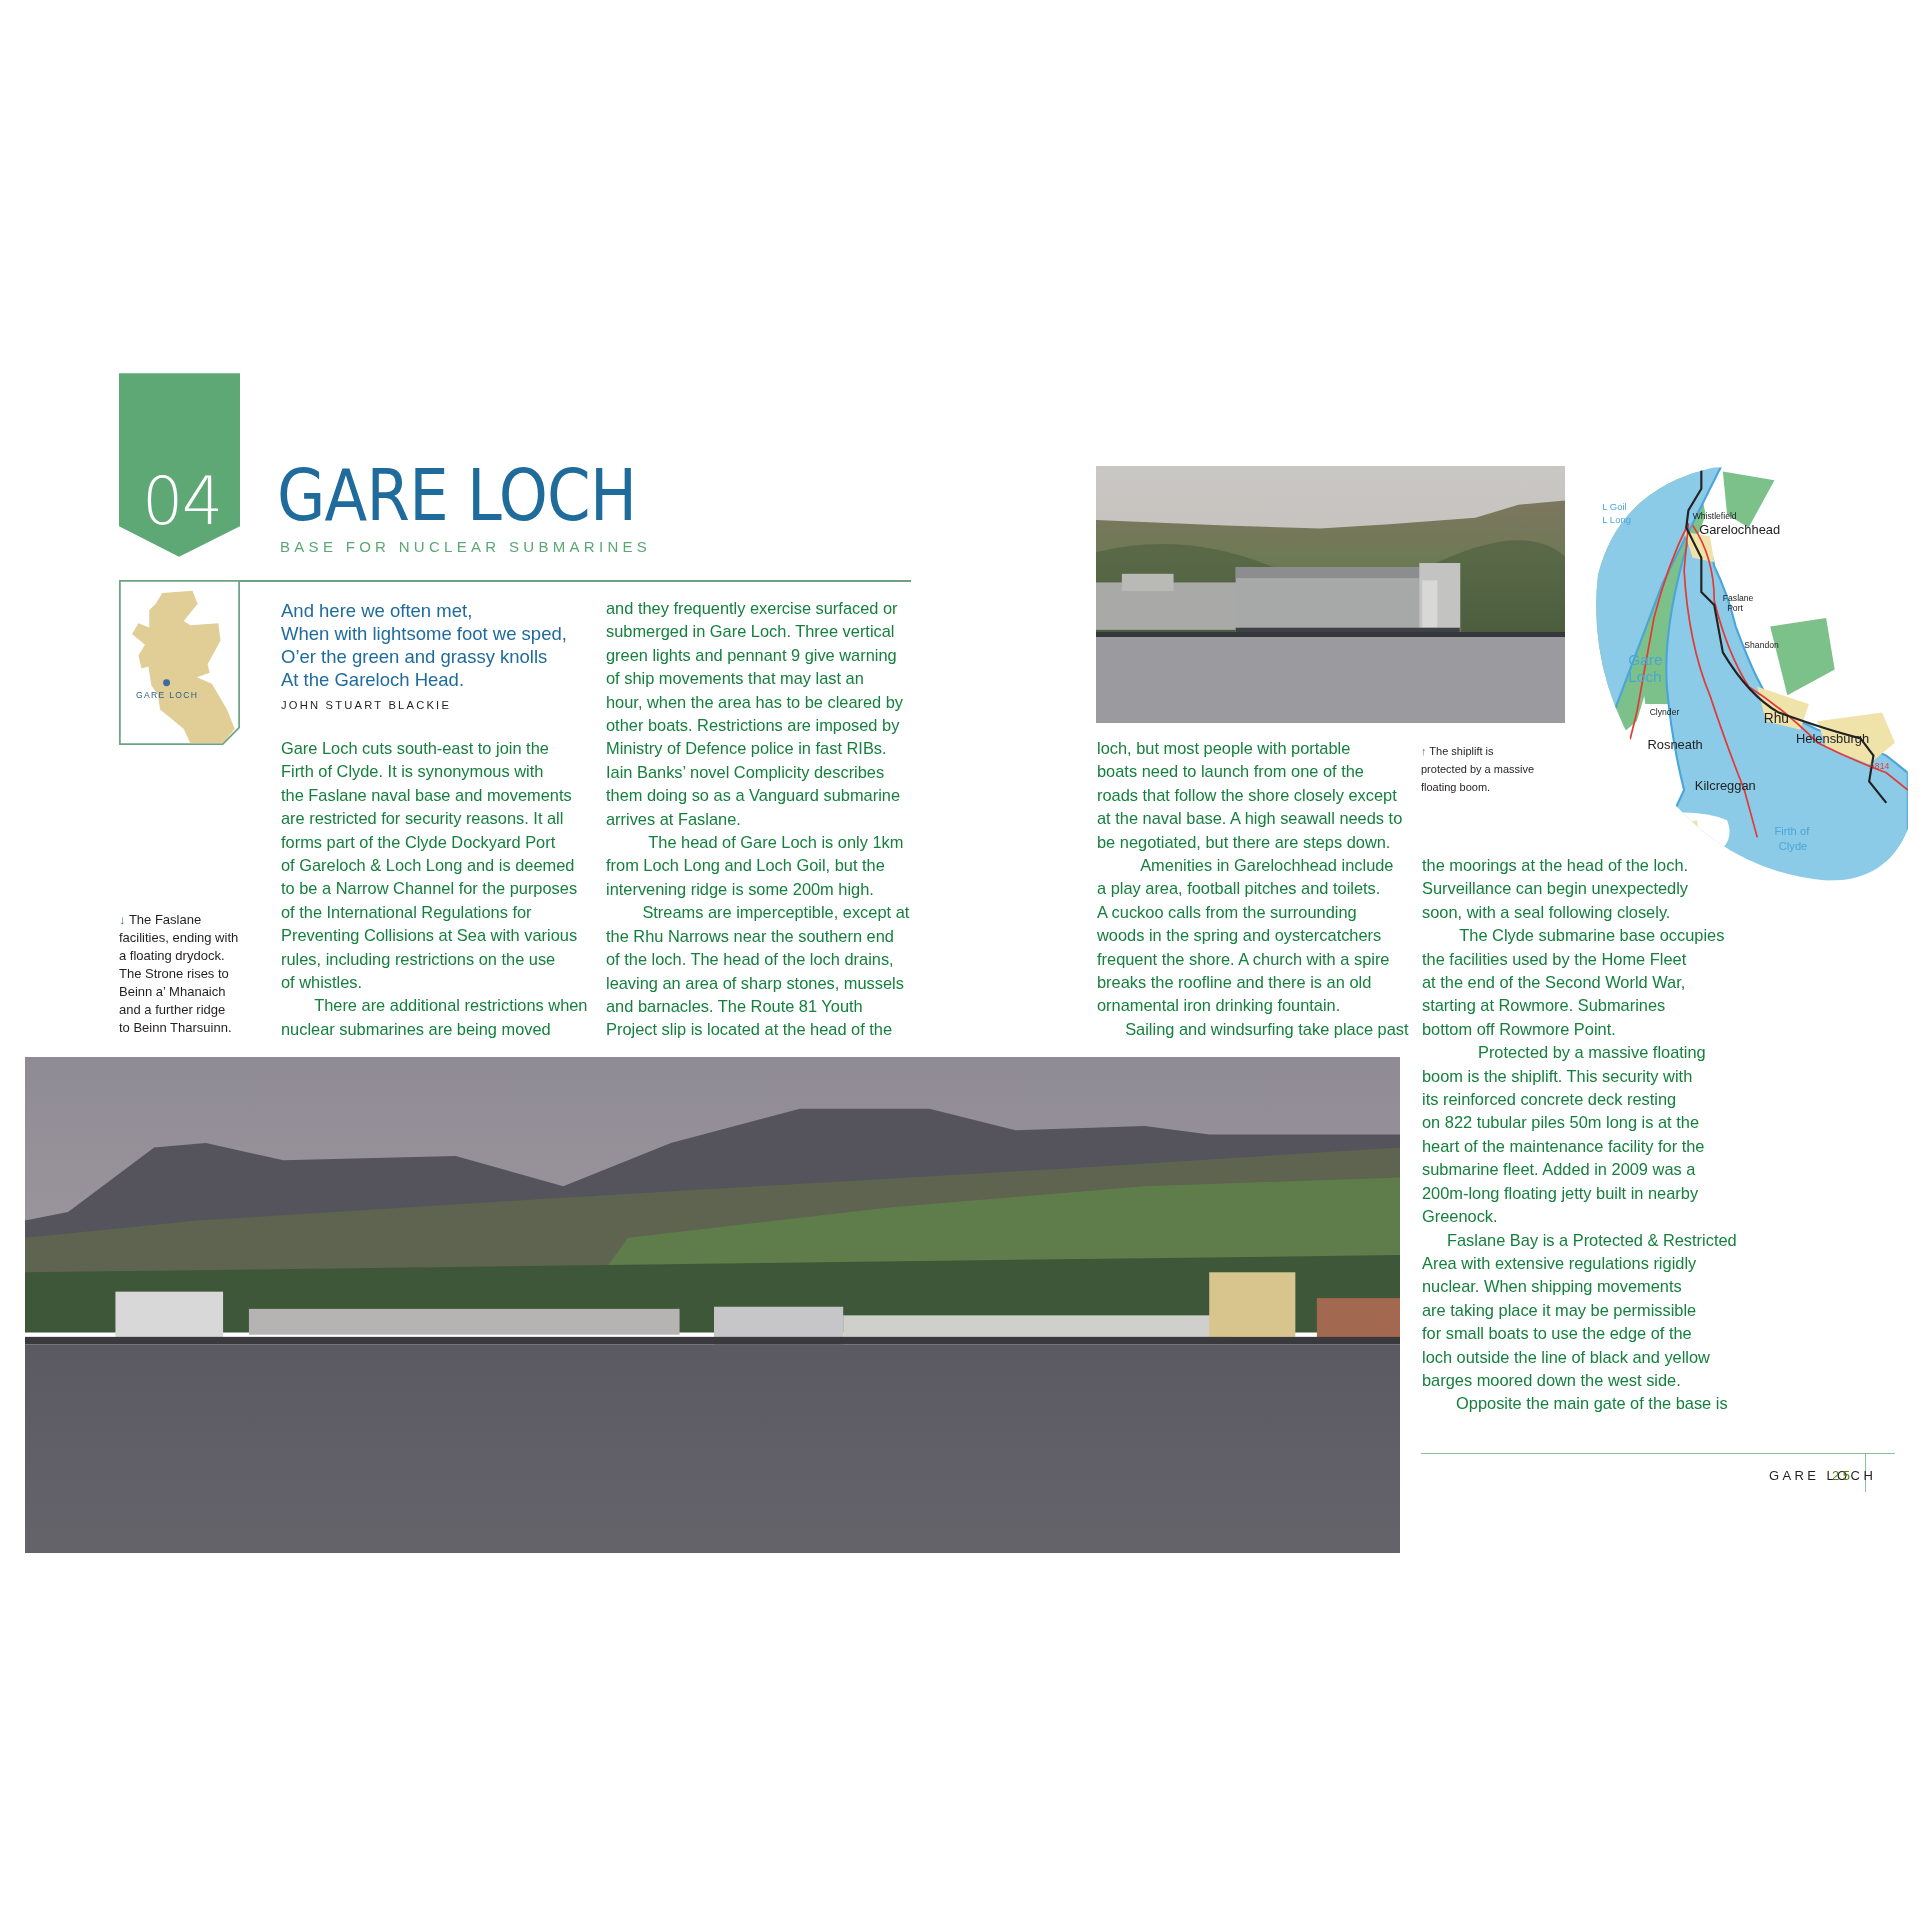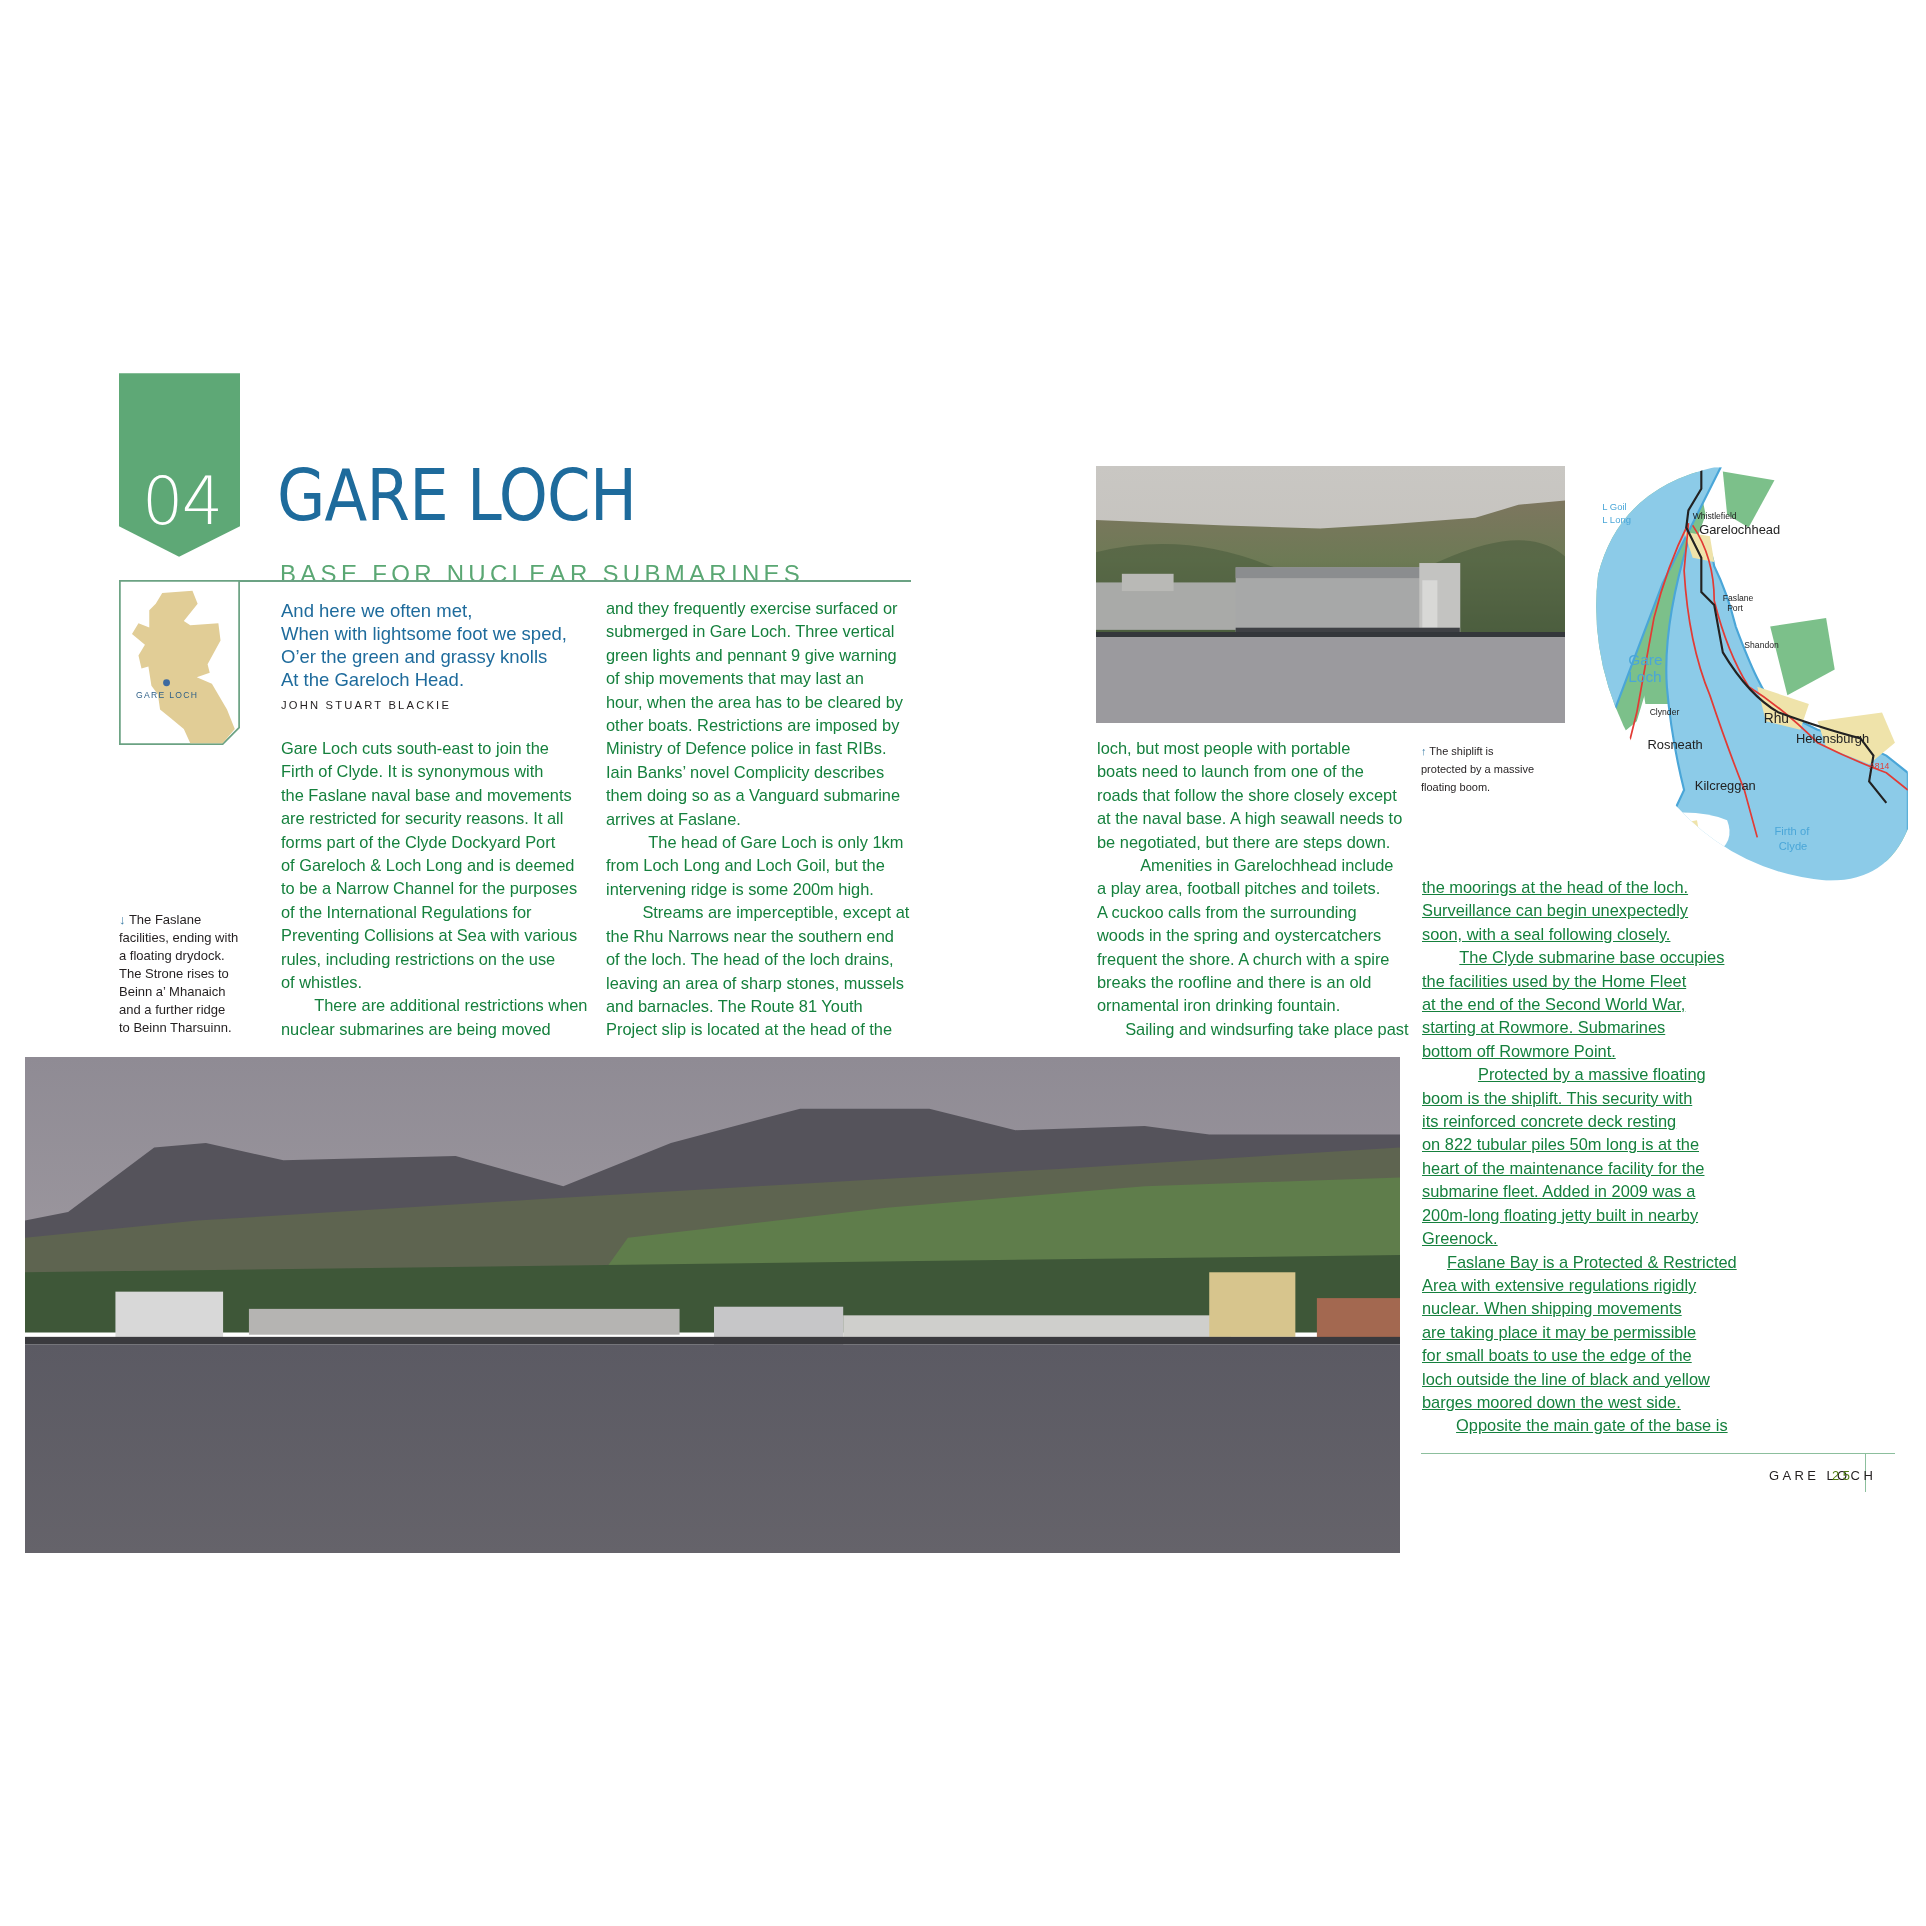--- a/index.html
+++ b/index.html
@@ -6,38 +6,38 @@
   body { width:1926px; height:1926px; position:relative; overflow:hidden;
          font-family:"Liberation Sans", "DejaVu Sans", sans-serif; color:#231f20; }
   .abs { position:absolute; }
 
   
   .banner { left:119px; top:373px; width:121px; height:184px; }
   .banner svg { display:block; }
   .banner-num { left:142px; top:469px; font-size:65px; color:#ffffff; font-family:"DejaVu Sans", sans-serif; font-weight:300; letter-spacing:-1.7px; line-height:1; }
 
   .title { left:277px; top:460px; font-size:71px; color:#1e6b9c; font-family:"DejaVu Sans", sans-serif; line-height:1; letter-spacing:-0.9px; transform:scaleX(0.88); transform-origin:left top; white-space:nowrap; }
-  .subtitle { left:280px; top:539px; font-size:24px; color:#5aa773; letter-spacing:4.3px; line-height:1; white-space:nowrap;margin-top:23px; }
+  .subtitle { left:280px; top:539px; font-size:15px; color:#5aa773; letter-spacing:4.3px; line-height:1; white-space:nowrap; }
 
   .rule { left:119px; top:580px; width:792px; height:2.2px; background:#6ba283; }
 
   .inset { left:119px; top:580px; width:121px; height:165px; }
   .inset-label { left:136px; top:690px; font-size:8.6px; letter-spacing:1.3px; color:#2e5f86; white-space:nowrap; }
 
   .poem { left:281px; top:599px; width:327px; font-size:18.5px; line-height:23px; color:#1e6b9c; }
   .poem-line { display:block; white-space:nowrap; }
   .attrib { left:281px; top:699px; font-size:11.2px; letter-spacing:2.2px; color:#231f20; white-space:nowrap; }
 
   .col { font-size:16.4px; line-height:23.4px; color:#15803d; white-space:nowrap; }
   .col .ln { display:block; }
   .col .ind { padding-left:20.7px;text-align:center; }
   .col1 { left:281px; top:737px; width:319px; }
   .col2 { left:606px; top:597px; width:319px; }
   .col3 { left:1097px; top:737px; width:319px; }
-  .col4 { left:1422px; top:876px; width:319px;text-decoration:underline; }
+  .col4 { left:1422px; top:854px; width:319px; }
 
   .caption { font-size:13px; line-height:18px; color:#231f20; white-space:nowrap; }
   .caption .arrow { color:#3a7ca5; }
   .cap1 { left:119px; top:911px; }
   .cap2 { left:1421px; top:742px; font-size:11px; line-height:18px; }
 
   .photo-shiplift { left:1096px; top:466px; width:469px; height:257px; overflow:hidden; }
   .photo-pano { left:25.4px; top:1057px; width:1375px; height:496px; overflow:hidden; }
 
   .map { left:1585px; top:463px; width:323px; height:426px; }

